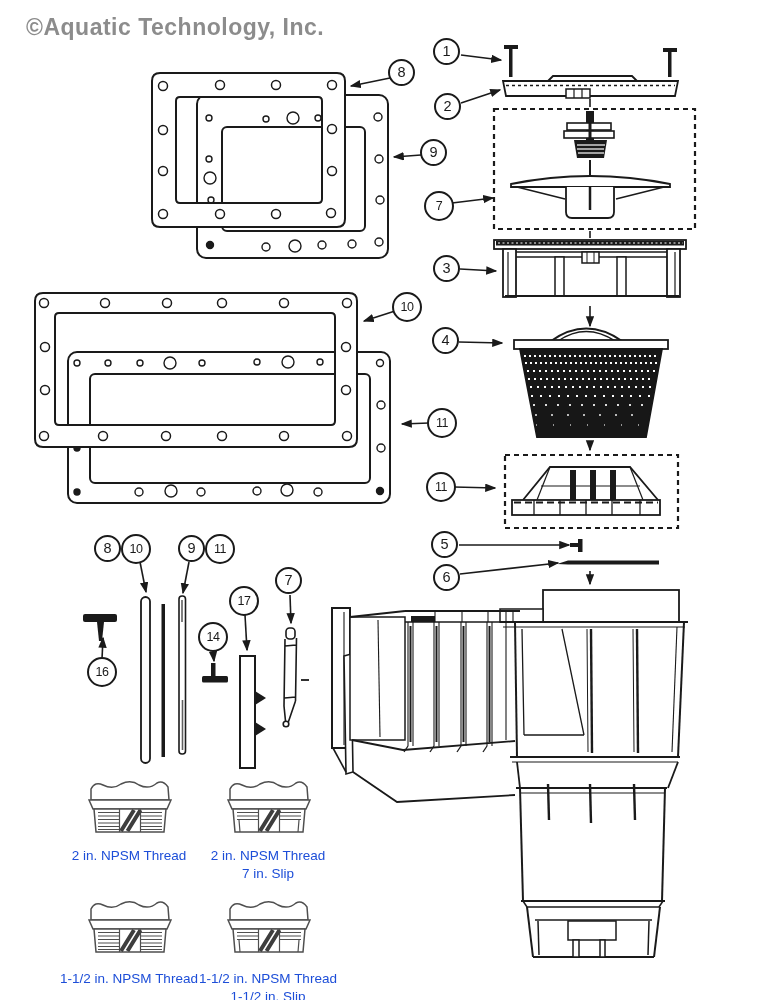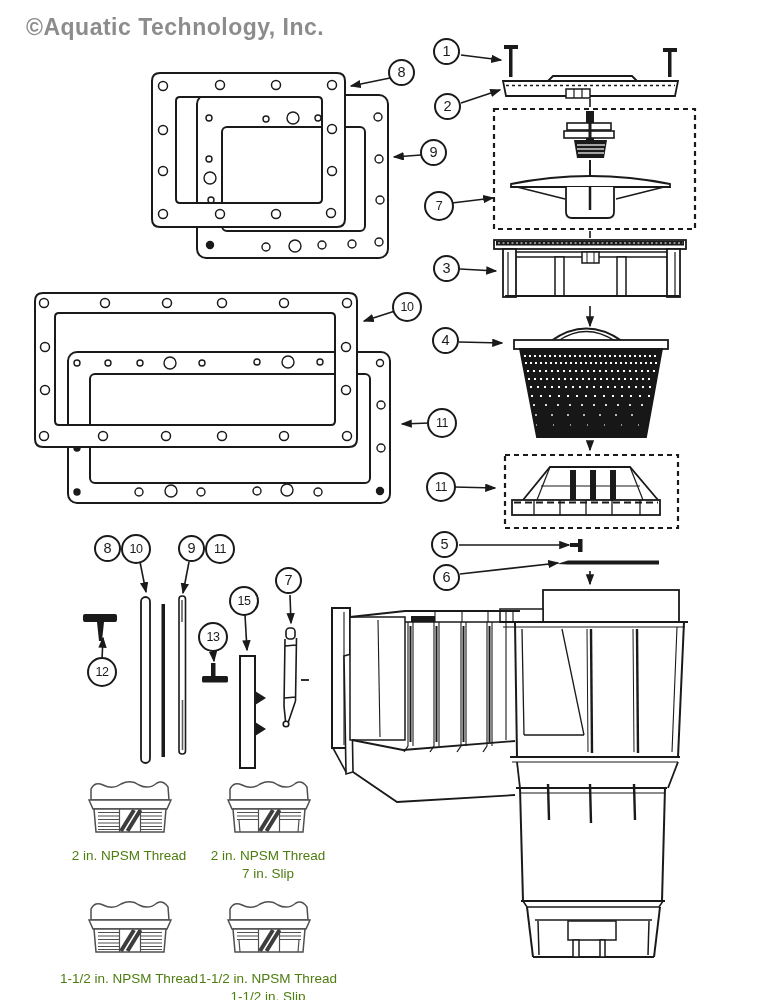--- a/index.html
+++ b/index.html
@@ -16,21 +16,21 @@
   .callout {
     position:absolute; box-sizing:border-box;
     border:2px solid #1a1a1a; border-radius:50%; background:#fff;
     display:flex; align-items:center; justify-content:center;
     color:#1a1a1a; line-height:1;
   }
   .c1 { width:27px; height:27px; font-size:14.5px; }
   .c2 { width:30px; height:30px; font-size:12.5px; letter-spacing:-0.5px; }
   .fit-label {
     position:absolute; transform:translateX(-50%);
-    color:#4d7c0f; font-size:13.5px; white-space:nowrap; 
+    color:#1d4ed8; font-size:13.5px; white-space:nowrap; 
   }
 </style>
 </head>
 <body>
 
 <div class="page">
 
   <div class="watermark">©Aquatic Technology, Inc.</div>
 
   <svg class="art" width="764" height="1000" viewBox="0 0 764 1000">
@@ -418,23 +418,23 @@
   <div class="callout c2" style="left:392px;top:292px">10</div>
   <div class="callout c1" style="left:432px;top:327px">4</div>
   <div class="callout c2" style="left:427px;top:408px">11</div>
   <div class="callout c2" style="left:426px;top:472px">11</div>
   <div class="callout c1" style="left:431px;top:531px">5</div>
   <div class="callout c1" style="left:433px;top:564px">6</div>
   <div class="callout c1" style="left:94px;top:535px">8</div>
   <div class="callout c2" style="left:121px;top:534px">10</div>
   <div class="callout c1" style="left:178px;top:535px">9</div>
   <div class="callout c2" style="left:205px;top:534px">11</div>
-  <div class="callout c2" style="left:87px;top:657px">12</div>
-  <div class="callout c2" style="left:198px;top:622px">13</div>
-  <div class="callout c2" style="left:229px;top:586px">15</div>
+  <div class="callout c2" style="left:87px;top:657px">16</div>
+  <div class="callout c2" style="left:198px;top:622px">14</div>
+  <div class="callout c2" style="left:229px;top:586px">17</div>
   <div class="callout c1" style="left:275px;top:567px">7</div>
 
   <div class="fit-label" style="left:129px;top:848px">2 in. NPSM Thread</div>
   <div class="fit-label" style="left:268px;top:848px">2 in. NPSM Thread</div>
   <div class="fit-label" style="left:268px;top:866px">7 in. Slip</div>
   <div class="fit-label" style="left:129px;top:971px">1-1/2 in. NPSM Thread</div>
   <div class="fit-label" style="left:268px;top:971px">1-1/2 in. NPSM Thread</div>
   <div class="fit-label" style="left:268px;top:989px">1-1/2 in. Slip</div>
 
 </div>

